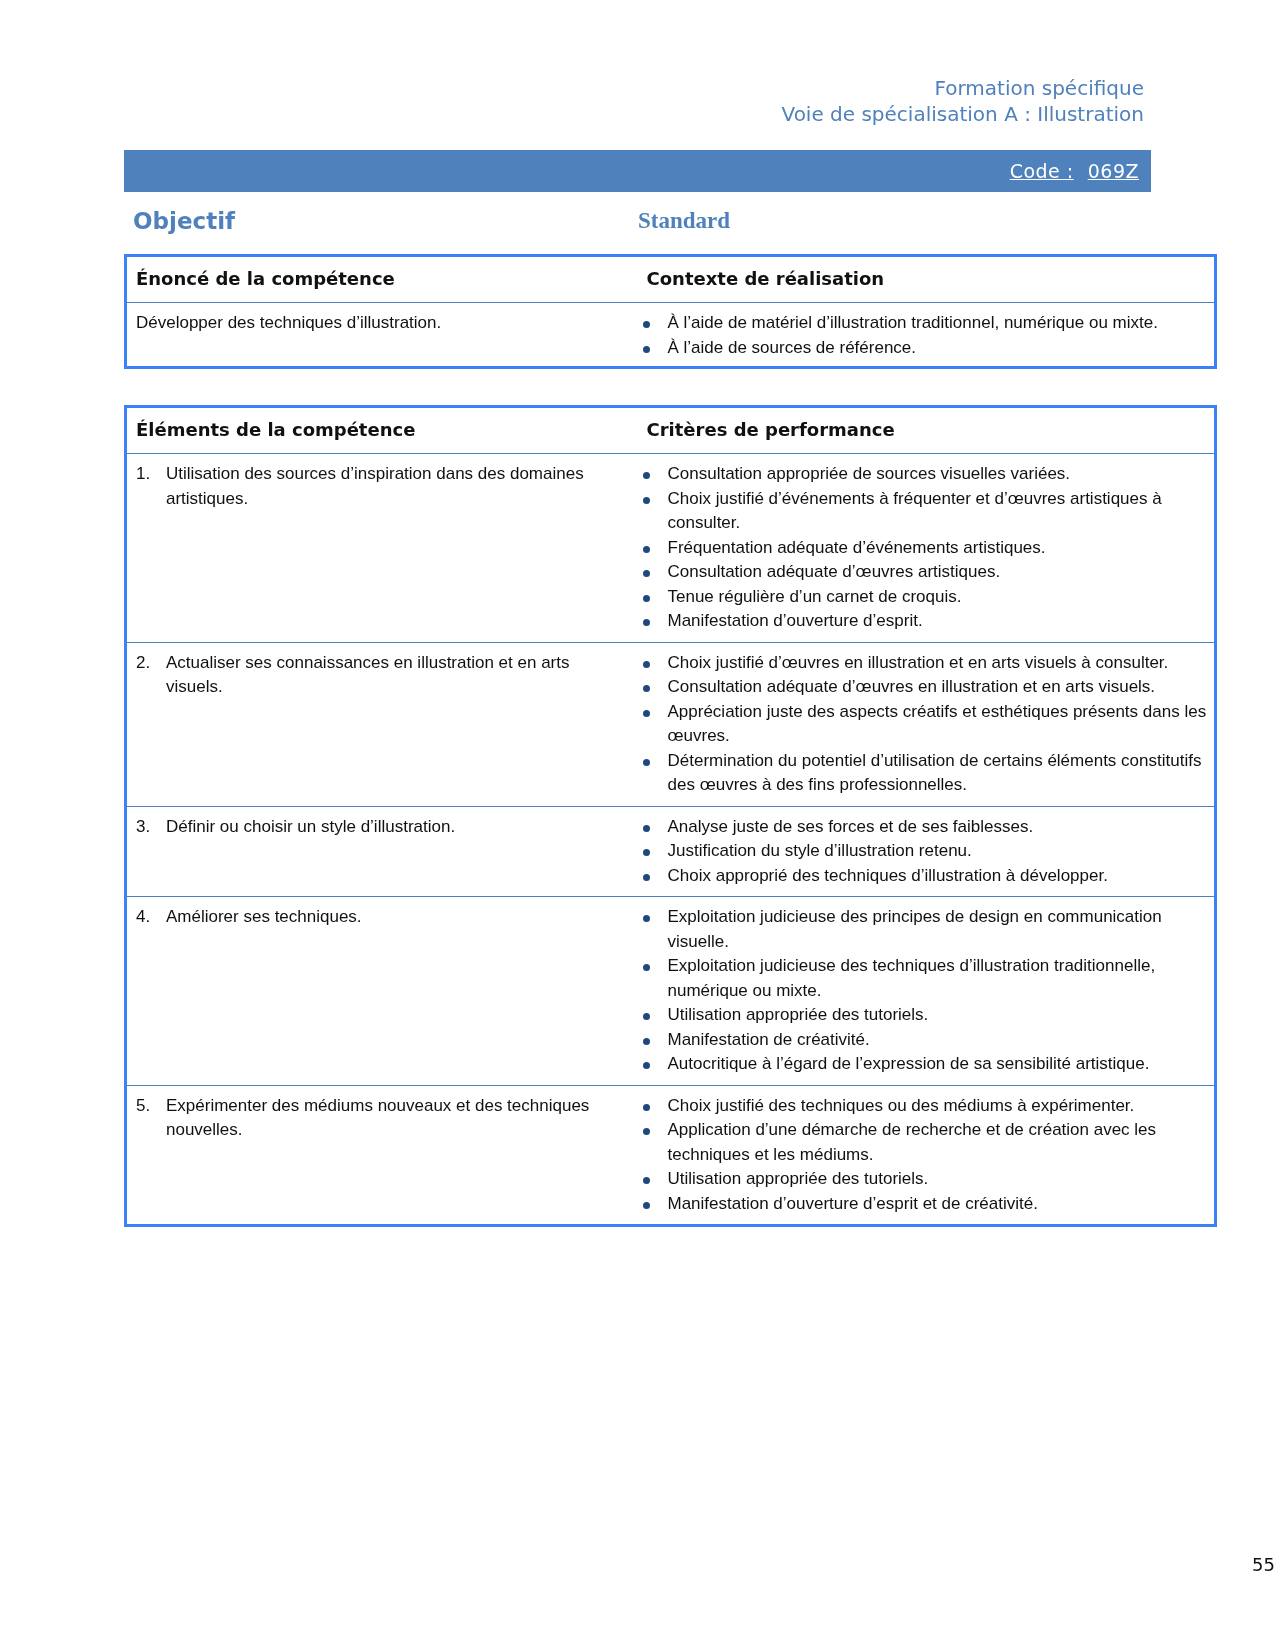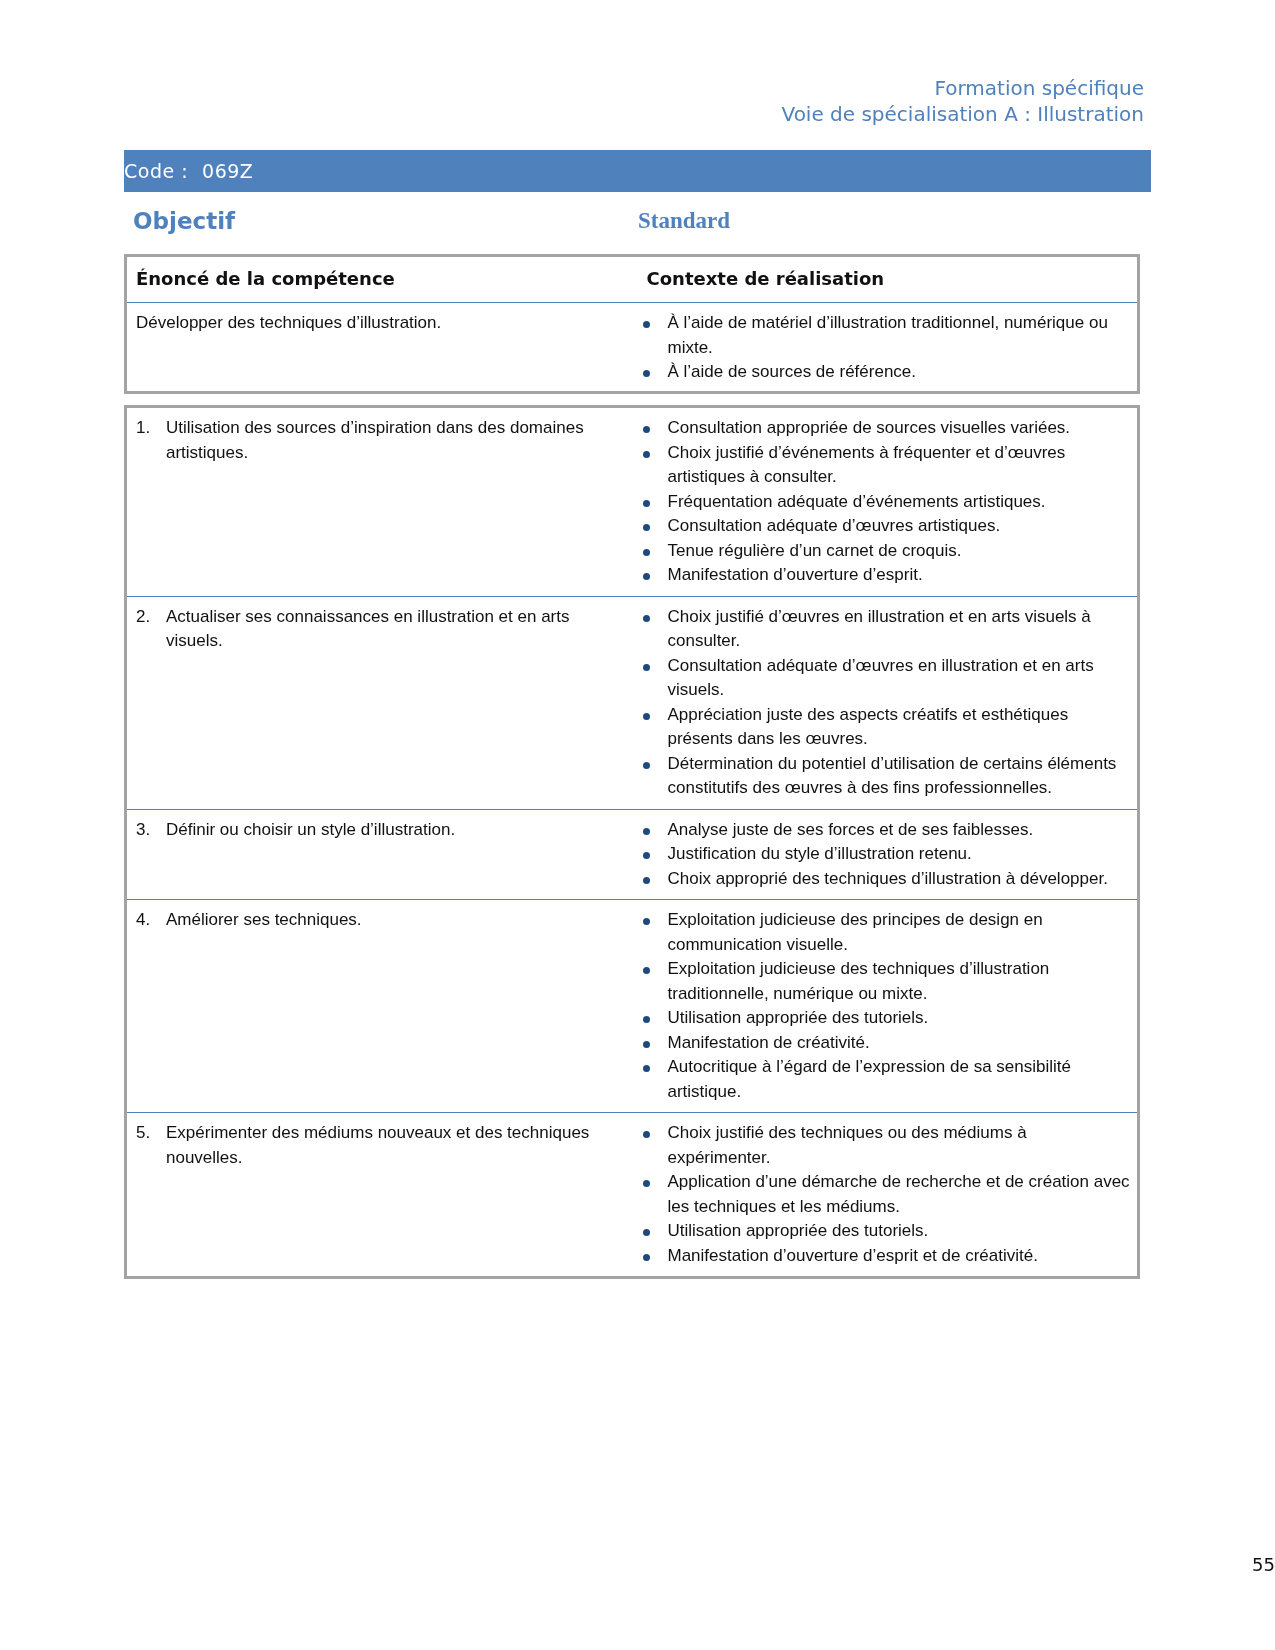--- a/index.html
+++ b/index.html
@@ -4,28 +4,28 @@
 <style>
   html, body { margin: 0; padding: 0; background: #ffffff; }
   body { width: 1275px; height: 1650px; position: relative; overflow: hidden;
          font-family: "DejaVu Sans", sans-serif; color: #111; }
   .hdr { position: absolute; right: 131px; text-align: right; color: #4f81bd;
          font-size: 20px; line-height: 26px; font-family: "DejaVu Sans", sans-serif; }
   .hdr1 { top: 75px; }
   .hdr2 { top: 101px; }
   .codebar { position: absolute; left: 124px; top: 150px; width: 1027px; height: 42px;
              background: #4f81bd; color: #fff; font-size: 19px; line-height: 42px;
-             box-sizing: border-box; padding-right: 12px; letter-spacing: 0.5px; }
+             text-align: right; box-sizing: border-box; padding-right: 12px; letter-spacing: 0.5px; text-decoration: underline; }
   .codebar .gap { display: inline-block; width: 14px; }
   .colhead { position: absolute; top: 206px; color: #4f81bd; font-weight: bold;
              font-size: 23px; line-height: 30px; font-family: "DejaVu Sans", sans-serif; }
   .colhead.left { left: 133px; }
   .colhead.right { left: 638px; font-family: Liberation Serif, serif; }
-  table { position: absolute; left: 124px; width: 1016px; border-collapse: collapse;
-          border: 3px solid #a3a3a3; table-layout: fixed; }
+  table { position: absolute; left: 124px; width: 1093px; border-collapse: collapse;
+          border: 3px solid #3b82f6; table-layout: fixed; }
   #t1 { top: 254px; }
   #t2 { top: 405px; }
   td, th { vertical-align: top; text-align: left; padding: 0; font-weight: normal; }
   tr.head th { font-weight: bold; font-size: 18px; line-height: 22px; padding: 11px 8px 12px 9px;
                border-bottom: 1px solid #4f81bd; color: #111; }
   tr.body td { border-bottom: 1px solid #4f81bd; font-family: "Liberation Sans", sans-serif;
                font-size: 17px; line-height: 24.5px; }
   tr.body:last-child td { border-bottom: none; }
   td.lc { padding: 8px 10px 8px 9px; }
   td.rc { padding: 8px 6px 8px 0; }
@@ -74,20 +74,24 @@
   </tr>
 </tbody>
   </table>
 
 <table id="t2">
   <colgroup>
       <col class="c1">
       <col>
     </colgroup>
   <tbody>
+      <tr class="head">
+    <th>Éléments de la compétence</th>
+    <th style="padding-left:9px">Critères de performance</th>
+  </tr>
 
   <tr class="body">
     <td class="lc">
           <div class="num">
             <span class="n">1.</span>
             <span>Utilisation des sources d’inspiration dans des domaines artistiques.</span>
           </div>
         </td>
     <td class="rc">
       <ul class="bullets">

